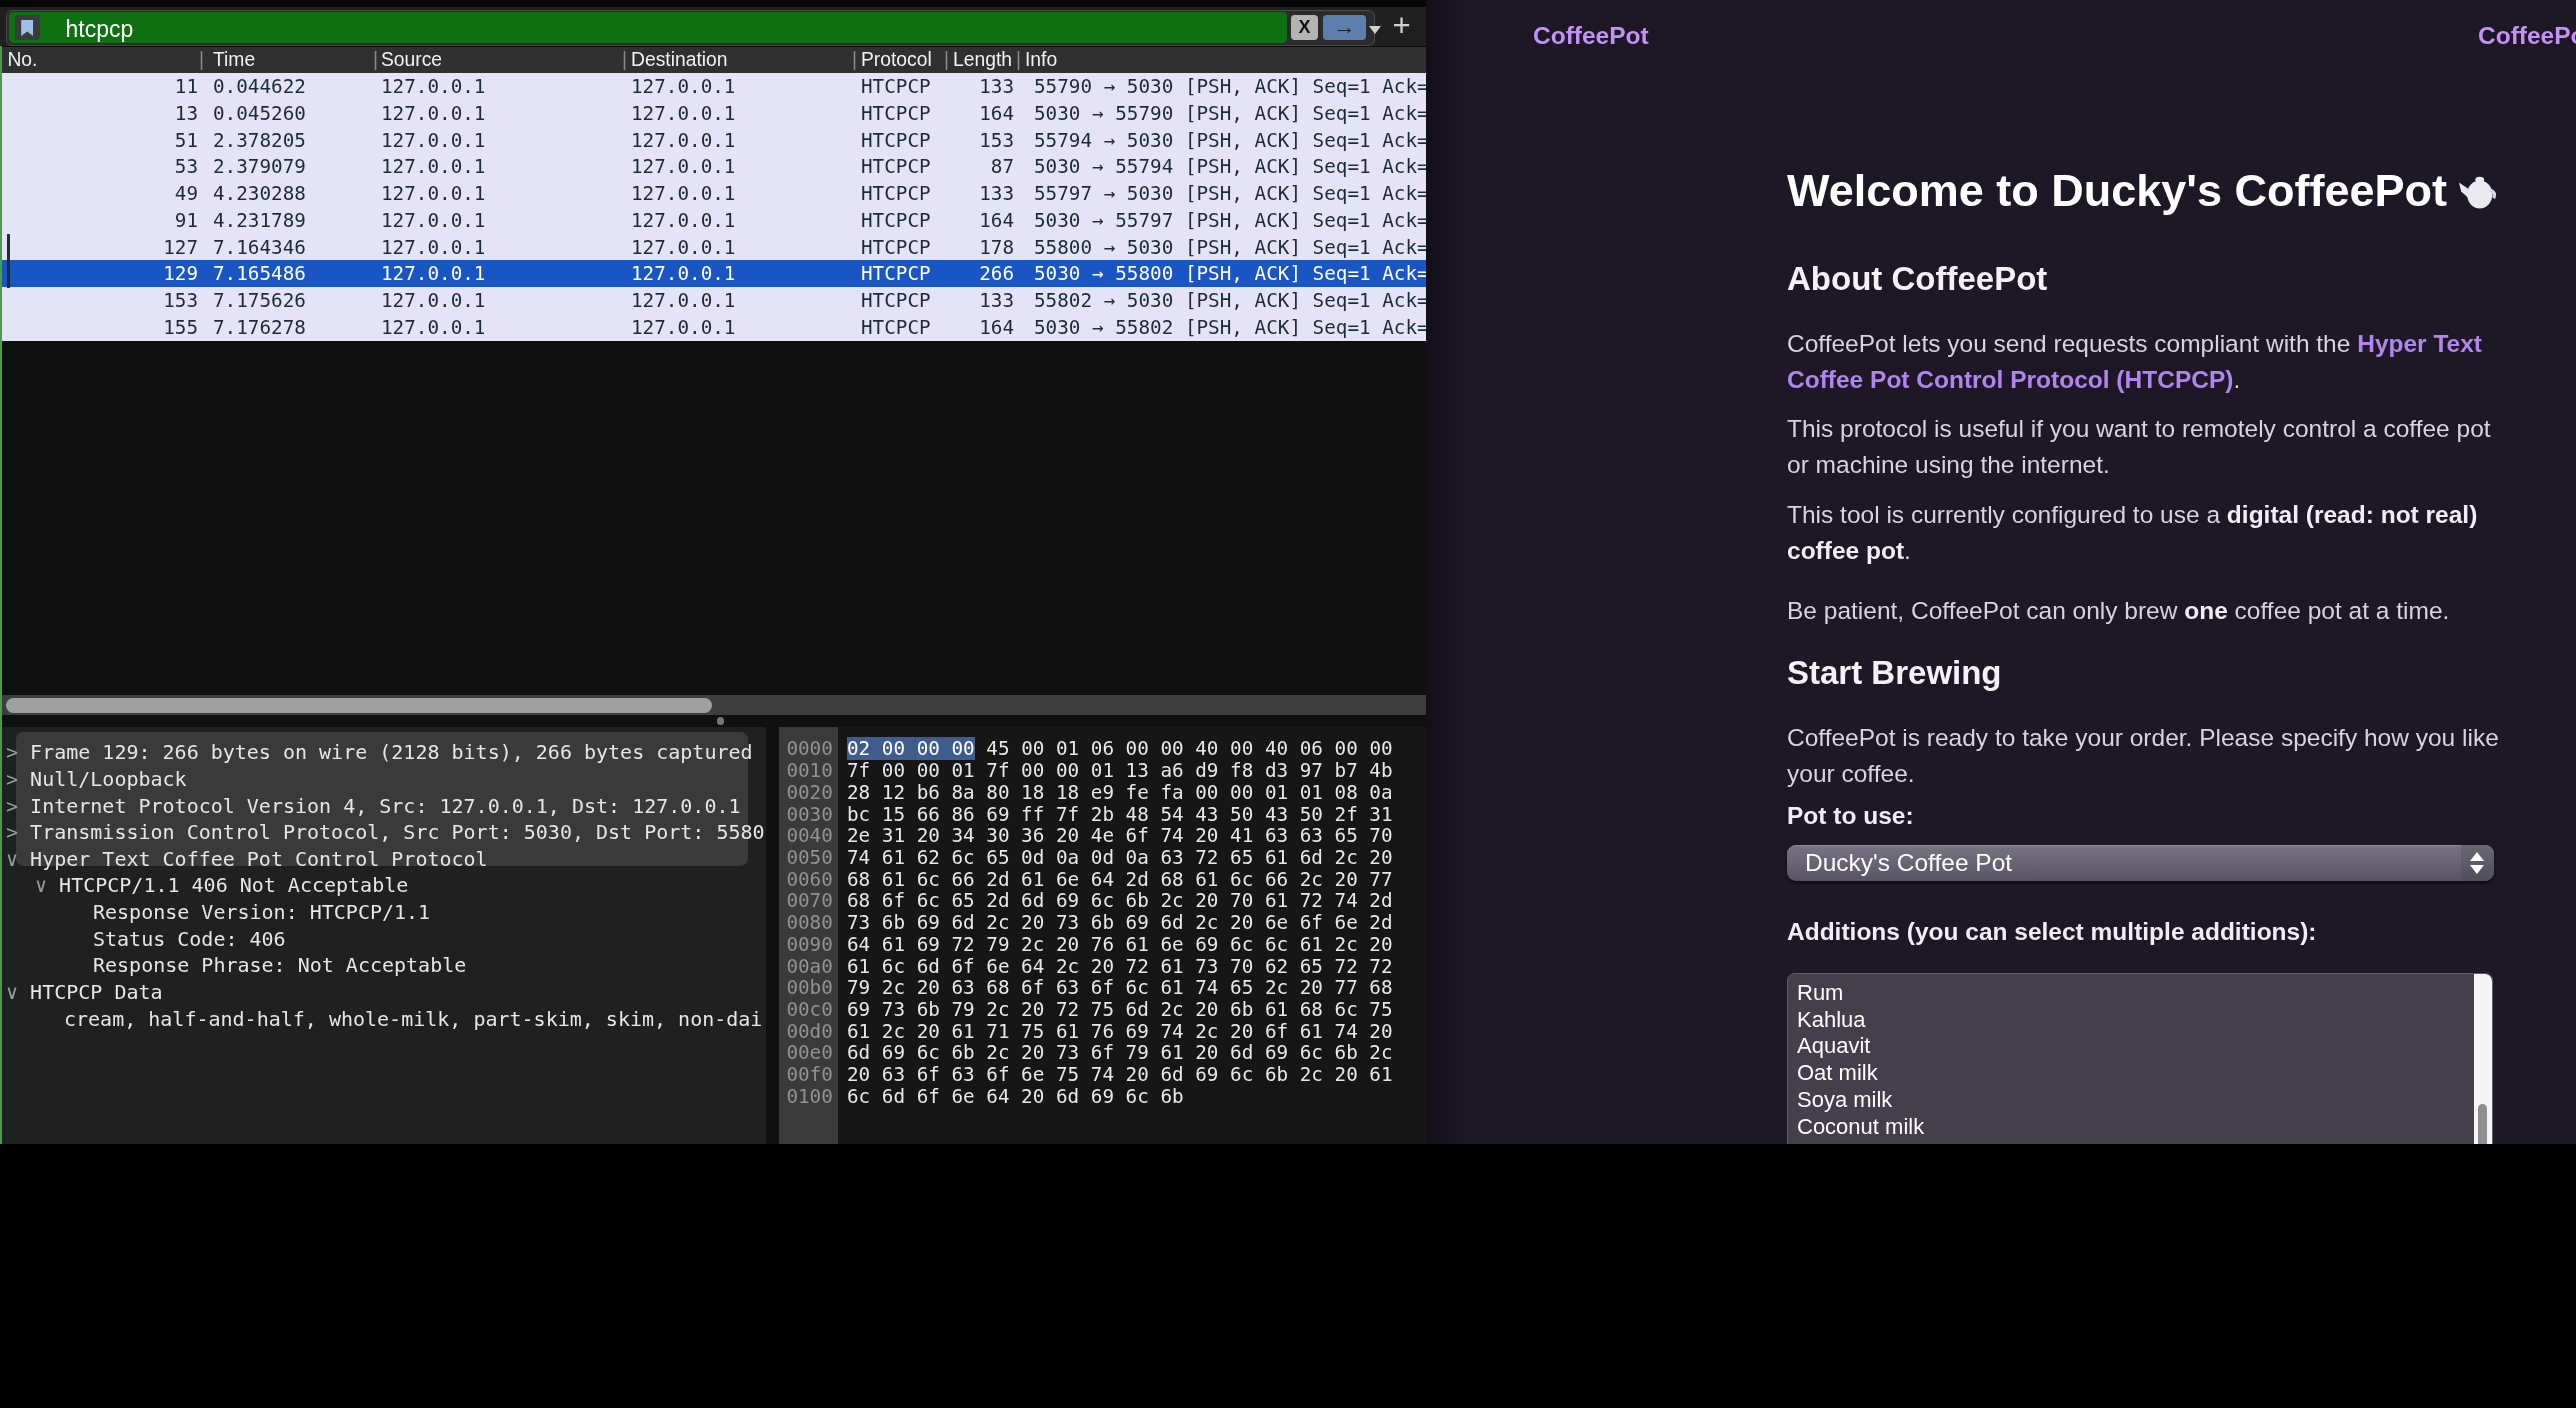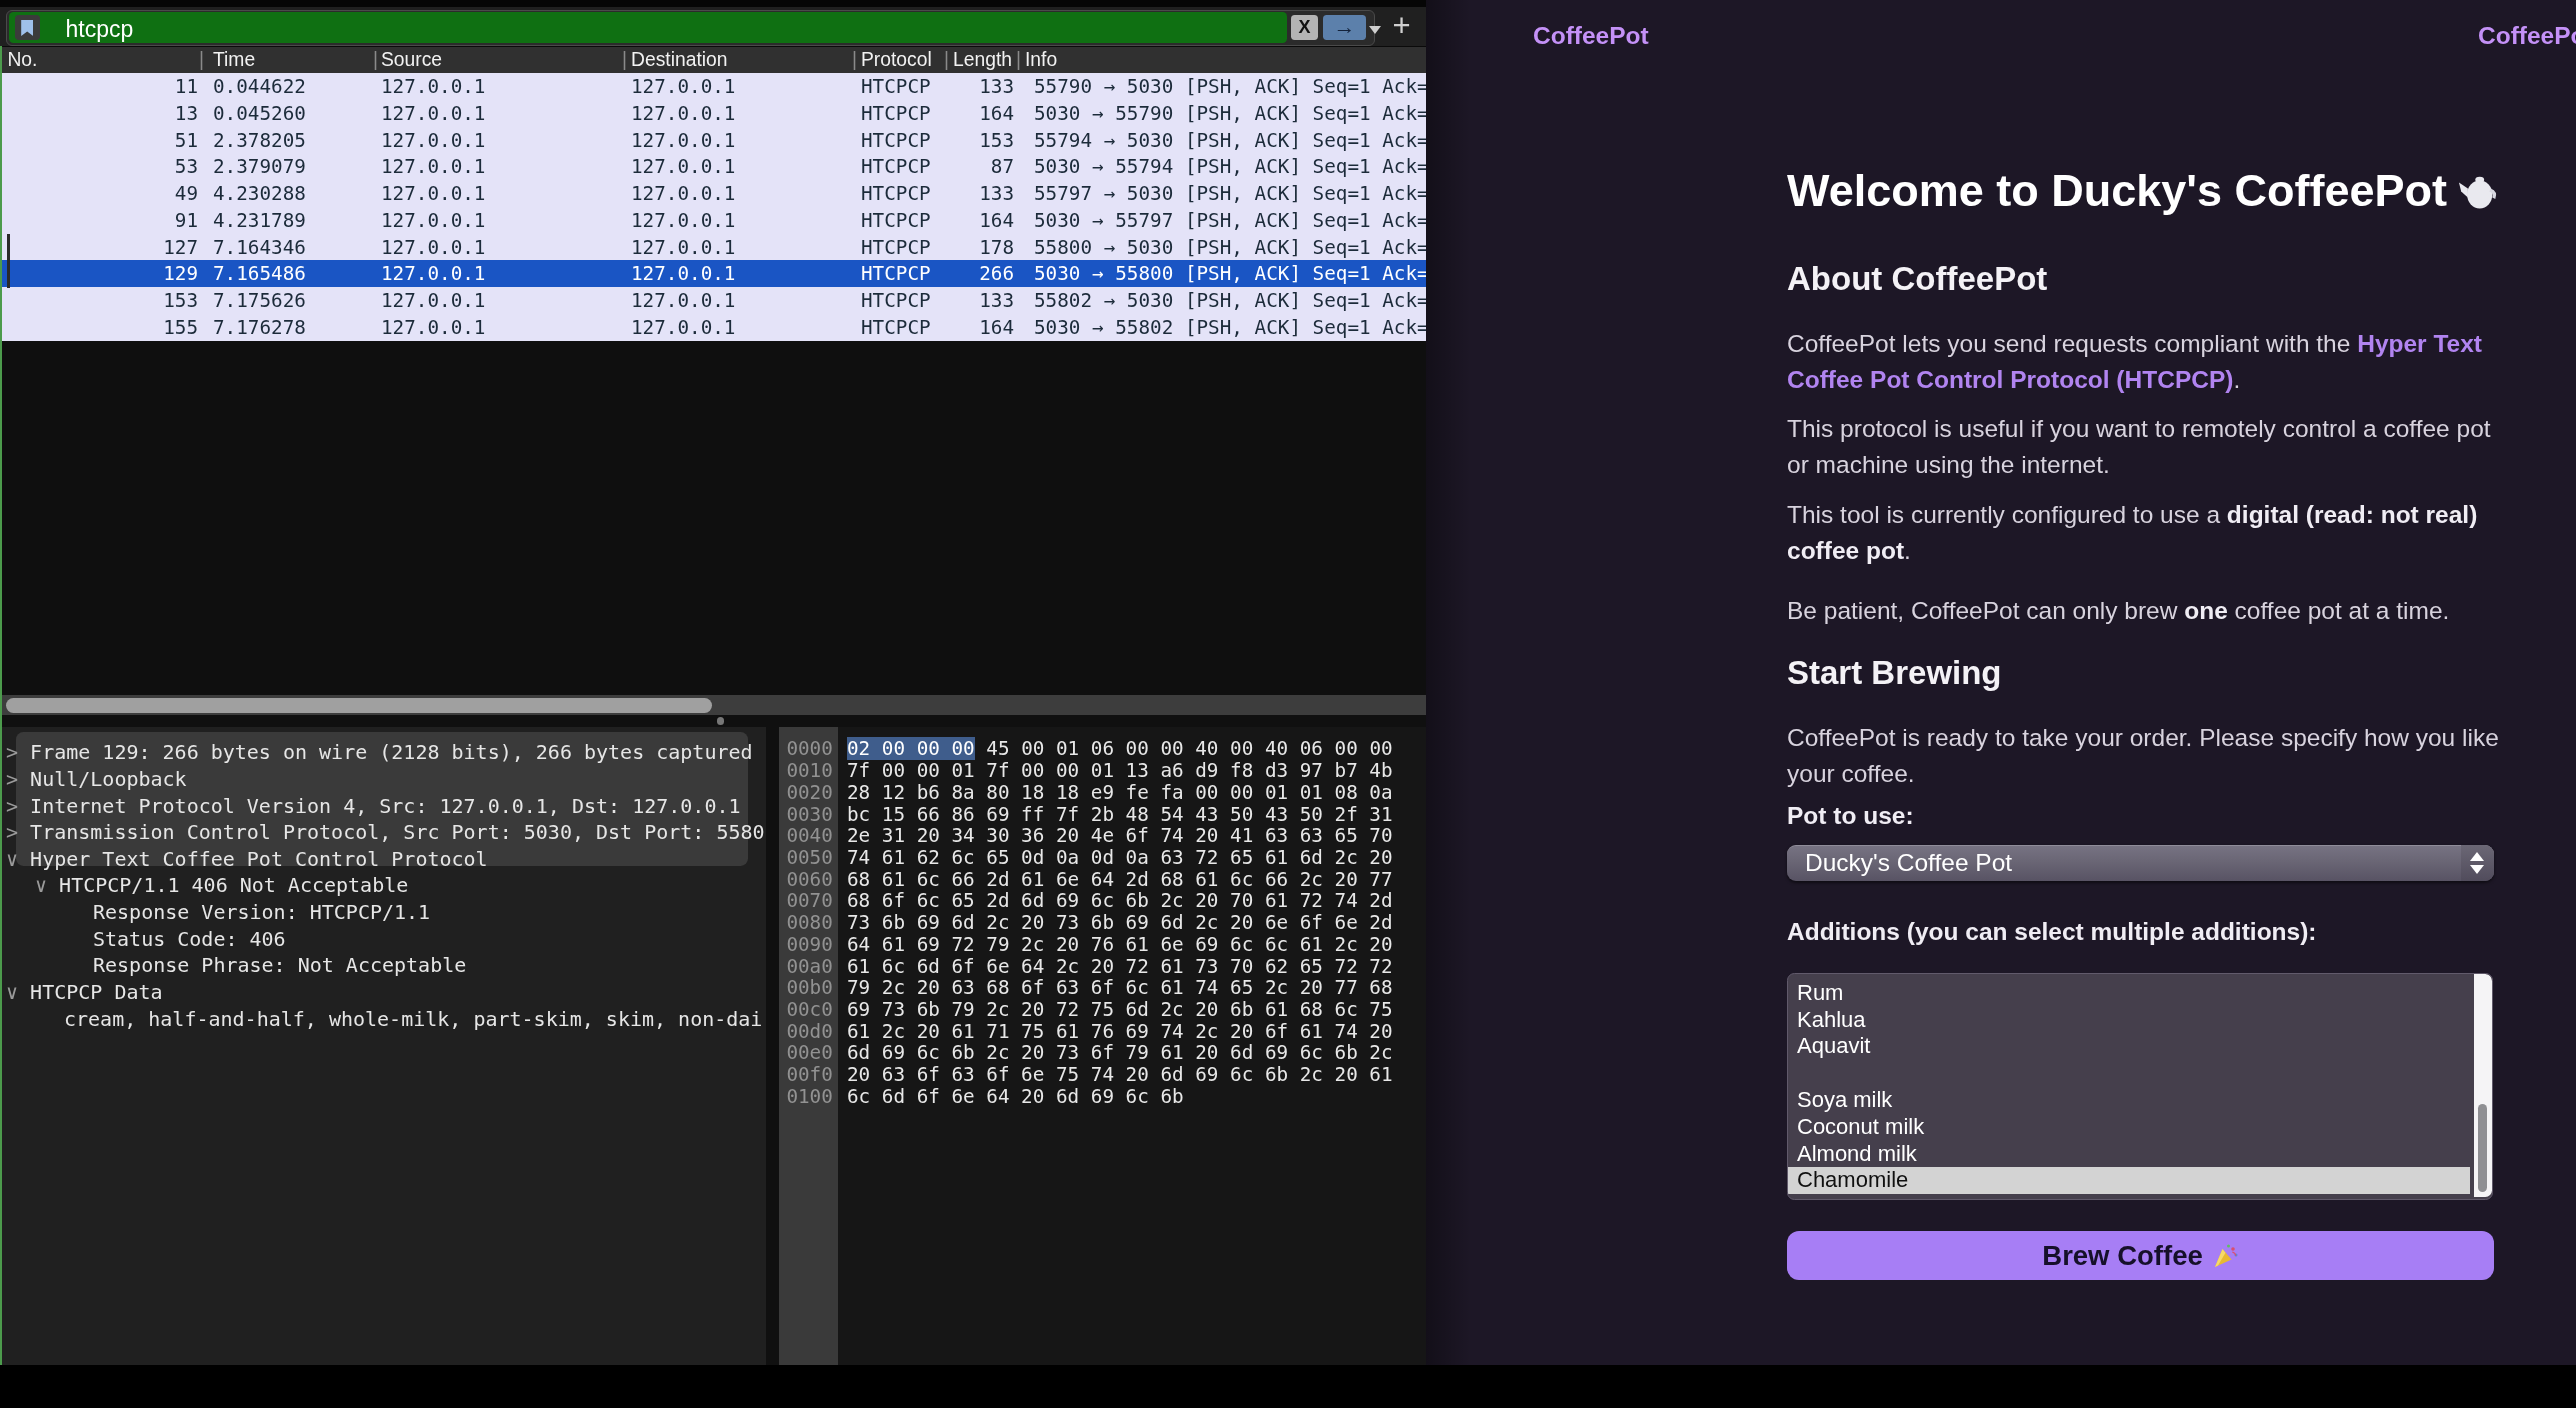--- a/index.html
+++ b/index.html
@@ -1,16 +1,16 @@
 <!DOCTYPE html>
 <html style="font-size:12px"><head>
 <meta charset="utf-8">
 <style>
   html,body{margin:0;padding:0;background:#000;}
-  #root{position:relative;width:2576px;height:1365px;overflow:hidden;font-family:"Liberation Sans",sans-serif;}
+  #root{position:relative;width:2576px;height:1144px;overflow:hidden;font-family:"Liberation Sans",sans-serif;}
 
   
   .ws{position:absolute;left:0;top:0;width:1426px;height:1408px;background:#1e1e1e;overflow:hidden;}
   .ws-topstrip{position:absolute;left:0;top:0;width:1426px;height:7.4px;background:#060606;}
   .ws-toolbar{position:absolute;left:0;top:7.4px;width:1426px;height:39px;background:#202020;}
   .ws-greenedge{position:absolute;left:0;top:46px;width:2.2px;height:1362px;background:#4c9b4c;z-index:40;}
 
   .filterbox{position:absolute;left:6px;top:2.2px;width:1367px;height:34px;background:#2b2b2b;border:0.7px solid #4a4a4a;border-radius:6px;}
   .filterfield{position:absolute;left:1.5px;top:1.5px;width:1278px;height:31px;background:#0f7012;border-radius:4.5px;}
   .bm-btn{position:absolute;left:6px;top:3px;width:25px;height:25px;background:#3b3b3b;border-radius:3.7px;}
@@ -353,20 +353,21 @@
     </div>
 
     <div class="lbl" style="top:918px">Additions (you can select multiple additions):</div>
     <div class="listbox">
       <div class="vtrack">
         <div class="vthumb"></div>
       </div>
     <div class="opt" style="top: 6px;">Rum</div>
         <div class="opt" style="top: 33px;">Kahlua</div>
         <div class="opt" style="top: 59px;">Aquavit</div>
+        <div class="opt" style="top: 86px;">Oat milk</div>
         <div class="opt" style="top: 113px;">Soya milk</div>
         <div class="opt" style="top: 140px;">Coconut milk</div>
         <div class="opt" style="top: 167px;">Almond milk</div>
         <div class="opt sel" style="top: 193px;">Chamomile</div>
       </div>
 
     <div class="brew"><span>Brew Coffee</span><span class="emoji-svg"><svg width="27" height="27" viewBox="0 0 36 36">
             <path d="M4 32 L14 8 L26 22 Z" fill="#e8b931"></path>
             <path d="M4 32 L14 8 L18 13 L8 30 Z" fill="#f6d969"></path>
             <circle cx="28" cy="8" r="2.4" fill="#d94f70"></circle>

